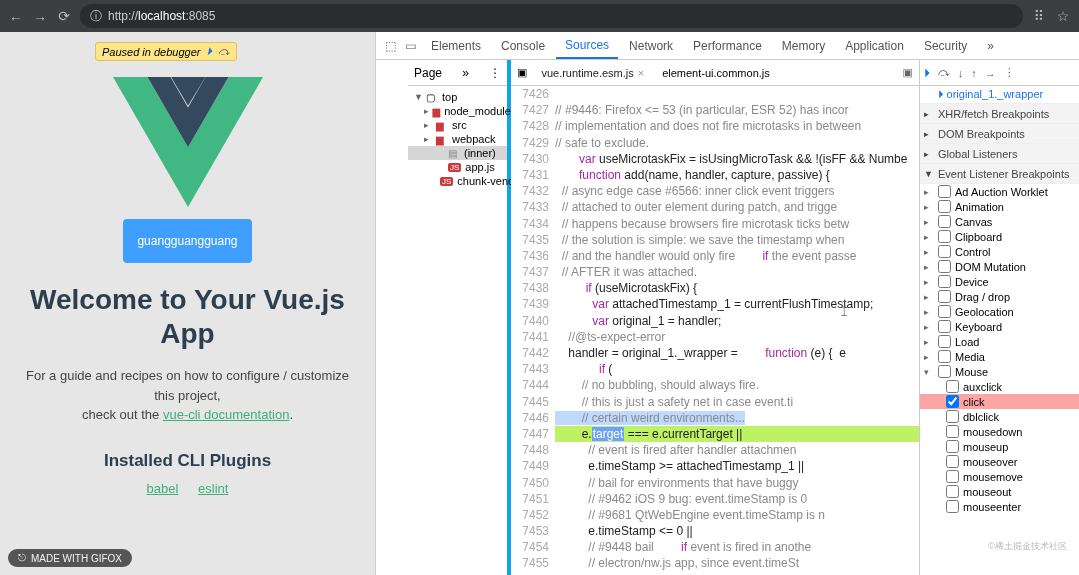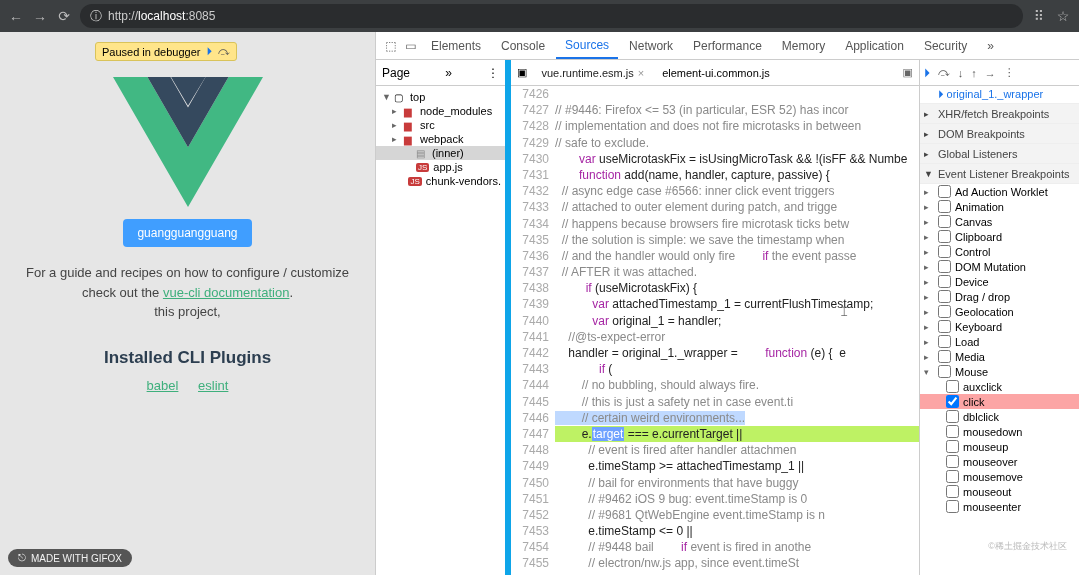--- a/index.html
+++ b/index.html
@@ -7,44 +7,44 @@
 
 
 .chrome { display: flex; align-items: center; height: 32px; background: #3c3f41; color: #ccc; padding: 0 8px; gap: 8px; }
 .chrome .nav-ico { width: 16px; font-size: 14px; color: #bbb; text-align: center; }
 .chrome .url-bar { flex: 1; display: flex; align-items: center; background: #2a2c2e; border-radius: 14px; height: 24px; padding: 0 10px; font-size: 12px; color: #ccc; gap: 6px; }
 .chrome .url-bar .host { color: #fff; }
 
 
 .workspace { display: flex; height: calc(575px - 32px); }
 .page-side { width: 375px; background: #e6e6e6; position: relative; display: flex; flex-direction: column; align-items: center; padding-top: 10px; }
-.paused-pill { position: absolute; top: 10px; left: 95px; background: #ffe58a; border: 1px solid #d9c35a; border-radius: 3px; font-size: 11px; padding: 2px 6px; display: flex; align-items: center; gap: 6px; }
+.paused-pill { position: absolute; top: 10px; left: 95px; background: #ffe58a; border: 1px solid #d9c35a; border-radius: 3px; font-size: 11px; padding: 2px 6px; display: flex; align-items: center; gap: 6px; font-style: italic; }
 .paused-pill .pill-btn { color: #1a73e8; font-size: 11px; }
 .paused-pill .pill-btn.step { color: #555; }
 .vue-logo { margin-top: 35px; }
-.primary-btn { margin-top: 12px; background: #409eff; color: #fff; border: none; border-radius: 4px; padding: 7px 14px; font-size: 12px; }
+.primary-btn { margin-top: 12px; background: #409eff; color: #fff; border: none; border-radius: 4px; padding: 15px 14px; font-size: 12px; }
 .page-h1 { margin-top: 20px; font-size: 28px; font-weight: 600; color: #2c3e50; text-align: center; line-height: 1.2; }
 .page-p { margin-top: 16px; font-size: 13px; color: #444; text-align: center; line-height: 1.5; }
 .page-p a { color: #3eaf7c; text-decoration: underline; }
 .page-h2 { margin-top: 26px; font-size: 17px; font-weight: 600; color: #2c3e50; }
 .page-links { margin-top: 10px; font-size: 13px; }
 .page-links a { color: #3eaf7c; text-decoration: underline; margin: 0 8px; }
 .gifox-badge { position: absolute; bottom: 8px; left: 8px; background: #555; color: #f2f2f2; border-radius: 12px; font-size: 10px; padding: 3px 10px; display: flex; align-items: center; gap: 5px; }
 
 
 .devtools { flex: 1; display: flex; flex-direction: column; border-left: 1px solid #ccc; font-size: 12px; }
 .dt-tabs { display: flex; align-items: center; height: 28px; border-bottom: 1px solid #ccc; padding: 0 6px; gap: 2px; color: #555; }
 .dt-tabs .ico { width: 18px; text-align: center; font-size: 12px; }
 .dt-tabs .tab { padding: 4px 9px; height: 100%; display: flex; align-items: center; cursor: pointer; }
 .dt-tabs .tab.active { color: #1a73e8; border-bottom: 2px solid #1a73e8; }
 
 .dt-body { flex: 1; display: flex; overflow: hidden; }
 
 
-.sources-left { width: 135px; border-right: 6px solid #0ea5e9; display: flex; flex-direction: column; }
+.sources-left { width: 135px; border-right: 4px solid #0ea5e9; display: flex; flex-direction: column; padding-left: 32px; }
 .sources-left .hdr { display: flex; align-items: center; justify-content: space-between; height: 26px; padding: 0 6px; border-bottom: 1px solid #ccc; }
 .tree { padding: 4px 0; font-size: 11px; }
 .tree-row { display: flex; align-items: center; padding: 1px 4px 1px 6px; gap: 4px; white-space: nowrap; }
 .tree-row .caret { width: 8px; font-size: 9px; color: #666; }
 .tree-row .f-ico { width: 12px; font-size: 10px; }
 .folder { color: #c83b3b; }
 .file-js { background: #c83b3b; color: #fff; font-size: 8px; padding: 0 2px; border-radius: 2px; }
 .file-doc { color: #888; }
 .tree-row.sel { background: #d6d6d6; }
 .ind1 { padding-left: 16px; } .ind2 { padding-left: 28px; }
@@ -111,27 +111,31 @@
     </div>
 
     <svg class="vue-logo" width="150" height="130" viewBox="0 0 261 226">
       <path d="M161 0h-60L130.5 50 161 0z" fill="#35495e"></path>
       <path d="M261 0h-60l-70.5 122L60 0H0l130.5 226L261 0z" fill="#41b883"></path>
       <path d="M201 0h-40l-30.5 53L100 0H60l70.5 122L201 0z" fill="#35495e"></path>
     </svg>
 
     <button class="primary-btn">guangguangguang</button>
 
+    <div class="page-h1">
+      <div>Welcome to Your Vue.js</div>
+      <div>App</div>
+    </div>
 
     <div class="page-p">
       <div>For a guide and recipes on how to configure / customize</div>
+      <div>this project,</div>
       <div>
         <span>check out the </span><a href="#">vue-cli documentation</a>.
       </div>
-      <div>this project,</div>
     </div>
 
     <div class="page-h2">Installed CLI Plugins</div>
     <div class="page-links">
       <a href="#">babel</a>
       <a href="#">eslint</a>
     </div>
 
     <div class="gifox-badge">
       <span>⎋</span>

